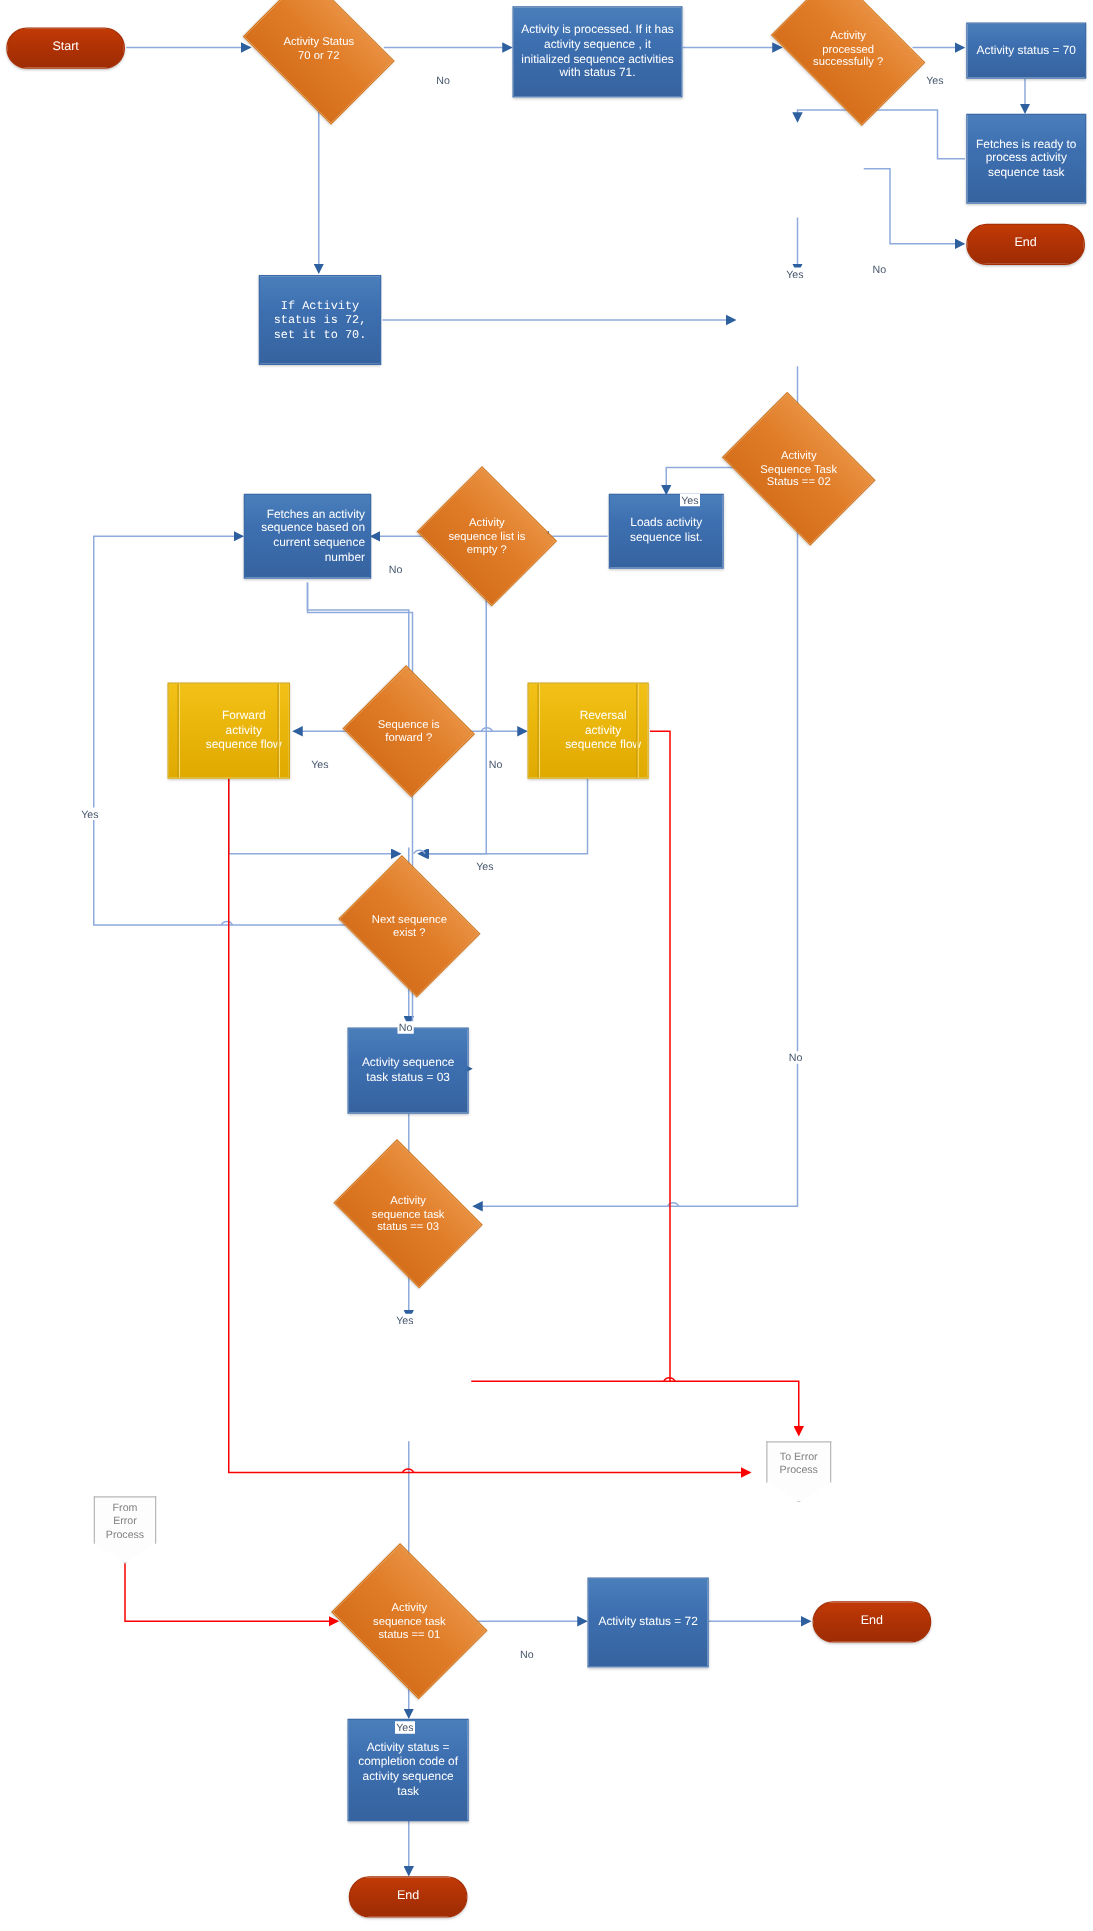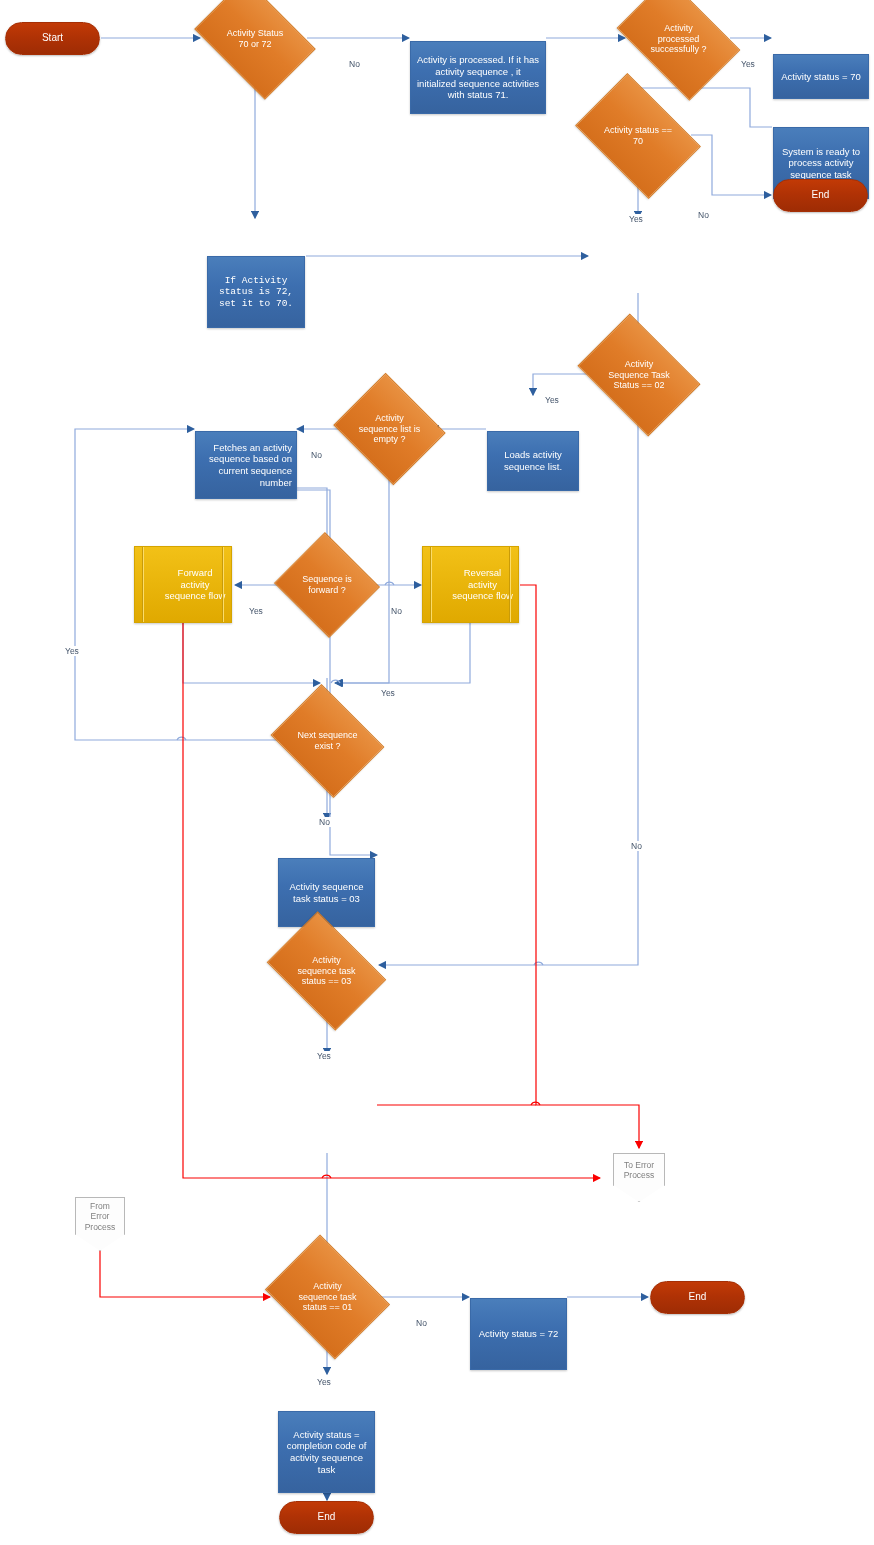--- a/index.html
+++ b/index.html
@@ -51,21 +51,20 @@
     font-size: 10px;
     box-shadow: 0 1px 2px rgba(0,0,0,0.25);
   }
 
   
   .n-proc {
     background: linear-gradient(180deg,#4a7ebb 0%,#3d6fb0 40%,#36639f 100%);
     border: 1px solid #3a6aa8;
     font-size: 9.5px;
     box-shadow: 0 1px 2px rgba(0,0,0,0.22);
-    margin-top: 36px;
   }
 
   
   .n-pre {
     background: linear-gradient(180deg,#f2c117 0%,#eab60c 45%,#e0a900 100%);
     border: 1px solid #d5a400;
     font-size: 9.5px;
     box-shadow: 0 1px 2px rgba(0,0,0,0.22);
     padding-left: 24px;
   }
@@ -256,28 +255,23 @@
     <span class="lbl">Activity
 processed
 successfully ?</span>
   </div>
 
   <div class="node n-proc" style="left:773px; top:18px; width:96px; height:45px;">
     <span class="lbl">Activity status = 70</span>
   </div>
 
   <div class="node n-proc" style="left:773px; top:91px; width:96px; height:72px;">
-    <span class="lbl">System is ready to process activity sequence task</span>
-  </div>
-
-  <div class="node n-dec" style="left:586px; top:99px; width:104px; height:74px;">
-    <span class="dia"></span>
-    <span class="lbl">Activity status ==
-70</span>
-  </div>
+    <span class="lbl">Fetches is ready to process activity sequence task</span>
+  </div>
+
 
   <div class="node n-term" style="left:773px; top:179px; width:95px; height:33px;">
     <span class="lbl">End</span>
   </div>
 
   <div class="node n-proc" style="left:207px; top:220px; width:98px; height:72px;font-family:Liberation Mono, monospace;">
     <span class="lbl">If Activity status is 72, set it to 70.</span>
   </div>
 
 

